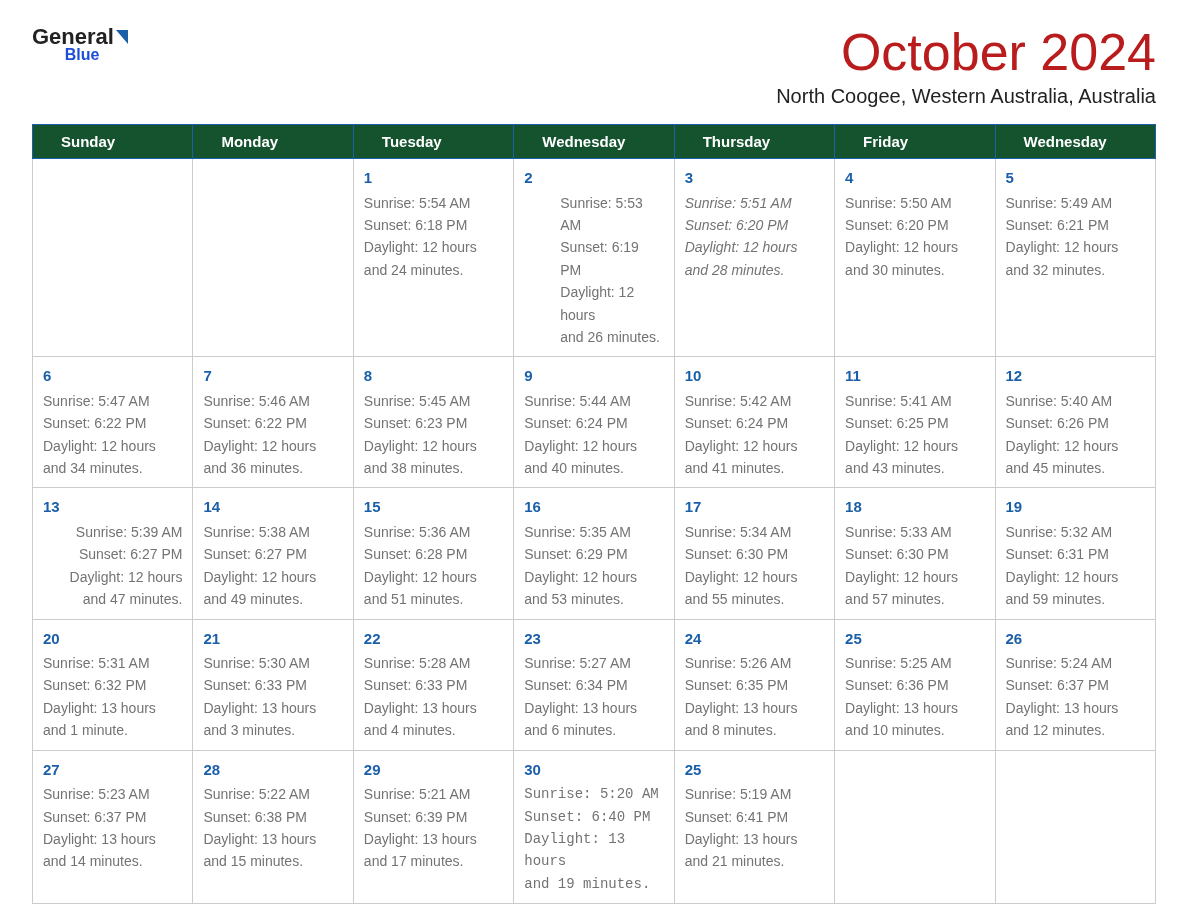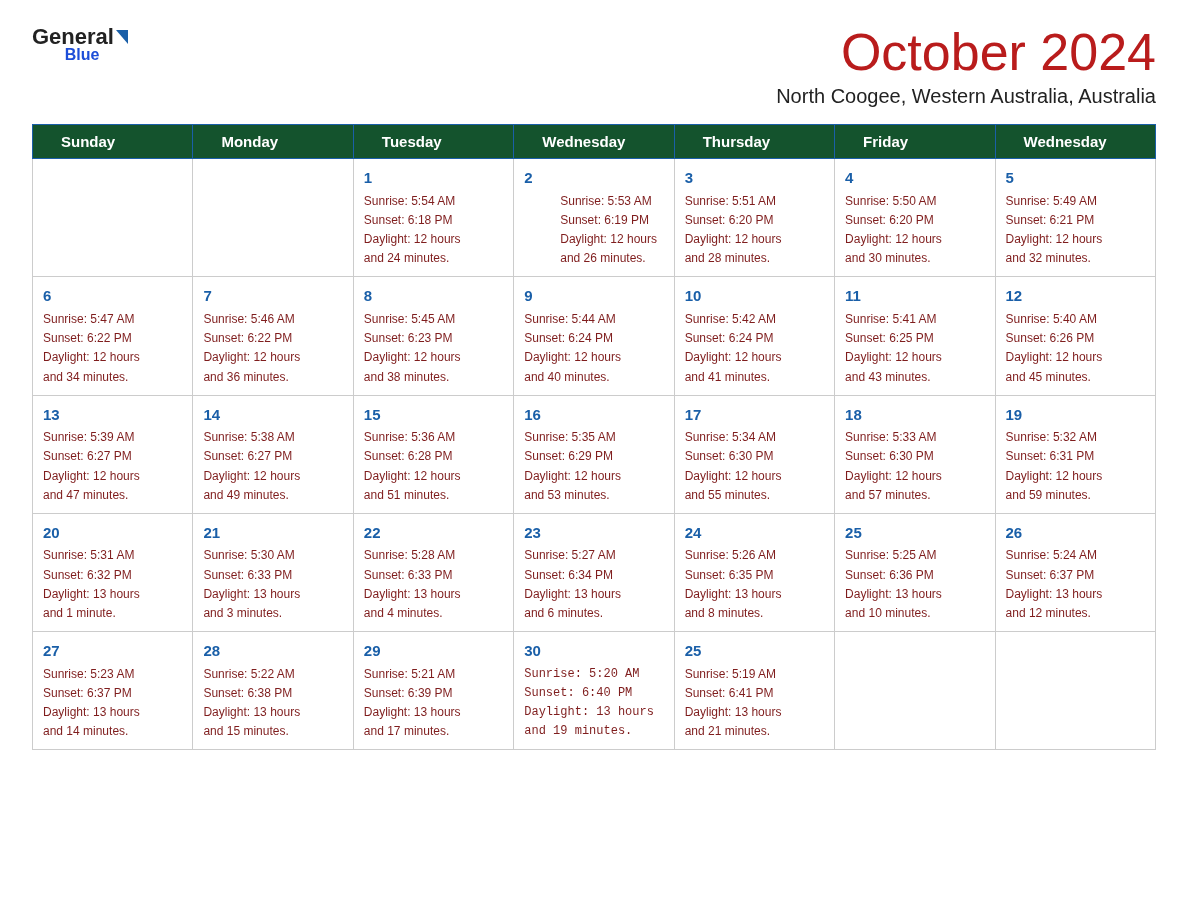--- a/index.html
+++ b/index.html
@@ -86,22 +86,22 @@
       line-height: 1.5;
     }
     .calendar td .day-num {
       font-size: 15px;
       font-weight: bold;
       color: #1a5fa8;
       display: block;
       margin-bottom: 2px;
     }
     .calendar td .day-info {
-      color: #7f1d1d;
-      font-size: 12px;
+      color: #737373;
+      font-size: 14px;
       line-height: 1.6;
     }
     .calendar tr td {
       background: #fff;
     }
     .empty-cell {
       background: #fff;
     }
   </style>
 </head>
@@ -146,21 +146,21 @@
         </td>
         <td>
           <span class="day-num">2</span>
           <div class="day-info" style="white-space: pre-line; margin-left: 36px;">Sunrise: 5:53 AM
 Sunset: 6:19 PM
 Daylight: 12 hours
 and 26 minutes.</div>
         </td>
         <td>
           <span class="day-num">3</span>
-          <div class="day-info" style="white-space: pre-line;">Sunrise: 5:51 AM
+          <div class="day-info" style="white-space: pre-line; font-style: italic;">Sunrise: 5:51 AM
 Sunset: 6:20 PM
 Daylight: 12 hours
 and 28 minutes.</div>
         </td>
         <td>
           <span class="day-num">4</span>
           <div class="day-info" style="white-space: pre-line;">Sunrise: 5:50 AM
 Sunset: 6:20 PM
 Daylight: 12 hours
 and 30 minutes.</div>
@@ -220,21 +220,21 @@
           <span class="day-num">12</span>
           <div class="day-info" style="white-space: pre-line;">Sunrise: 5:40 AM
 Sunset: 6:26 PM
 Daylight: 12 hours
 and 45 minutes.</div>
         </td>
       </tr>
       <tr>
         <td>
           <span class="day-num">13</span>
-          <div class="day-info" style="white-space: pre-line;">Sunrise: 5:39 AM
+          <div class="day-info" style="white-space: pre-line; text-align: right;">Sunrise: 5:39 AM
 Sunset: 6:27 PM
 Daylight: 12 hours
 and 47 minutes.</div>
         </td>
         <td>
           <span class="day-num">14</span>
           <div class="day-info" style="white-space: pre-line;">Sunrise: 5:38 AM
 Sunset: 6:27 PM
 Daylight: 12 hours
 and 49 minutes.</div>

